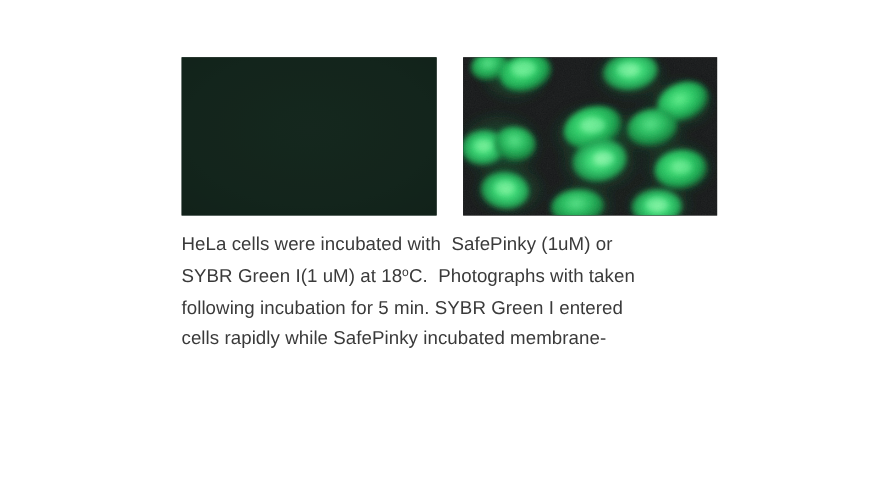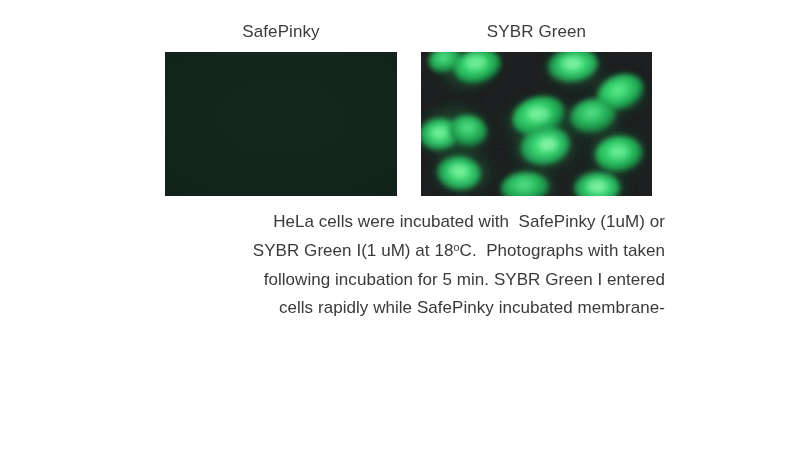--- a/index.html
+++ b/index.html
@@ -65,35 +65,33 @@
   .caption {
     position: absolute;
     left: 165px;
     top: 208px;
     width: 500px;
     font-size: 17px;
     line-height: 28.8px;
     color: #3a3a3a;
     letter-spacing: 0.05px;
   }
-  .caption .ln { display: block; white-space: pre; text-align: right; }
+  .caption .ln { display: block; white-space: pre; }
   .sup {
     font-size: 11px;
     vertical-align: 5px;
     line-height: 0;
   }
 </style>
 </head>
 <body>
 
 <div class="figure">
 
-  <div class="panel-title" id="title-left">SafePinky</div>
-
-  <div class="panel-title" id="title-right">SYBR Green</div>
+
 
   <div class="panel" id="panel-safepinky">
     <svg class="panel-canvas" viewBox="0 0 232 144" preserveAspectRatio="none">
       <defs>
         <radialGradient id="spVig" cx="50%" cy="45%" r="75%">
           <stop offset="0%" stop-color="#16291f"></stop>
           <stop offset="65%" stop-color="#13251c"></stop>
           <stop offset="100%" stop-color="#101f18"></stop>
         </radialGradient>
       </defs>

